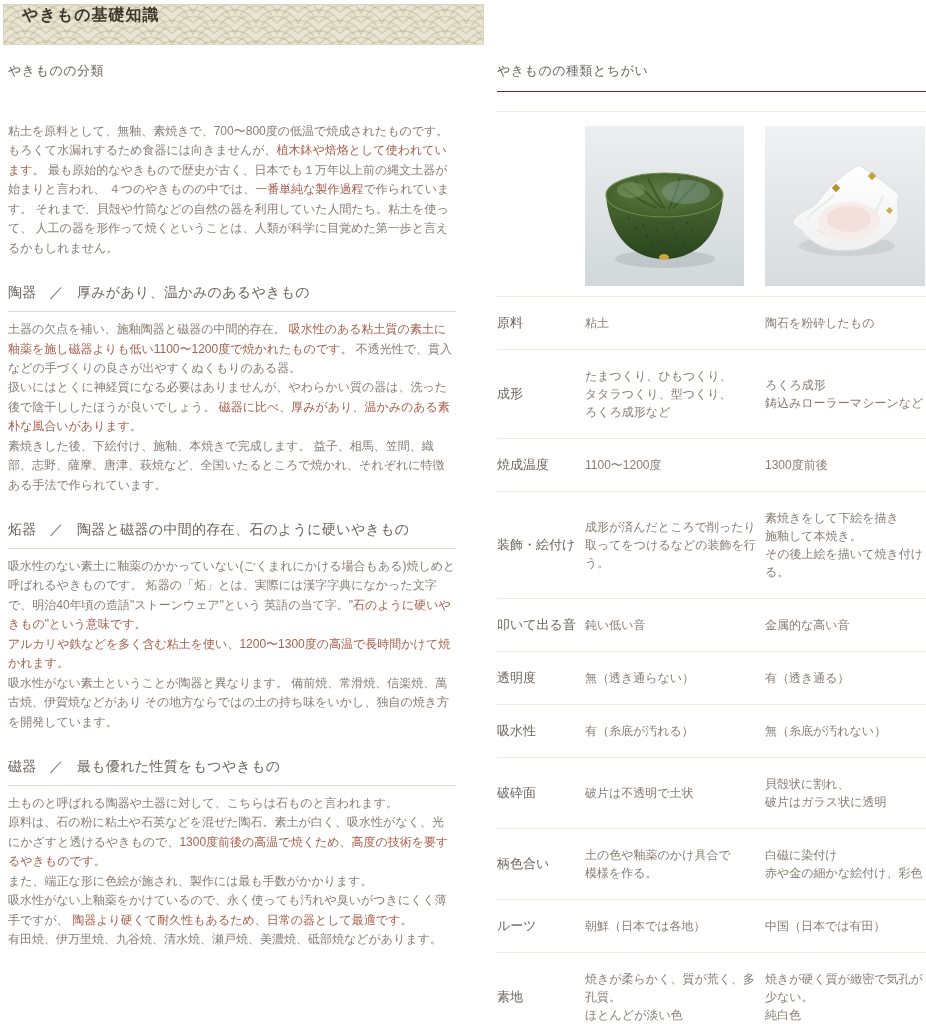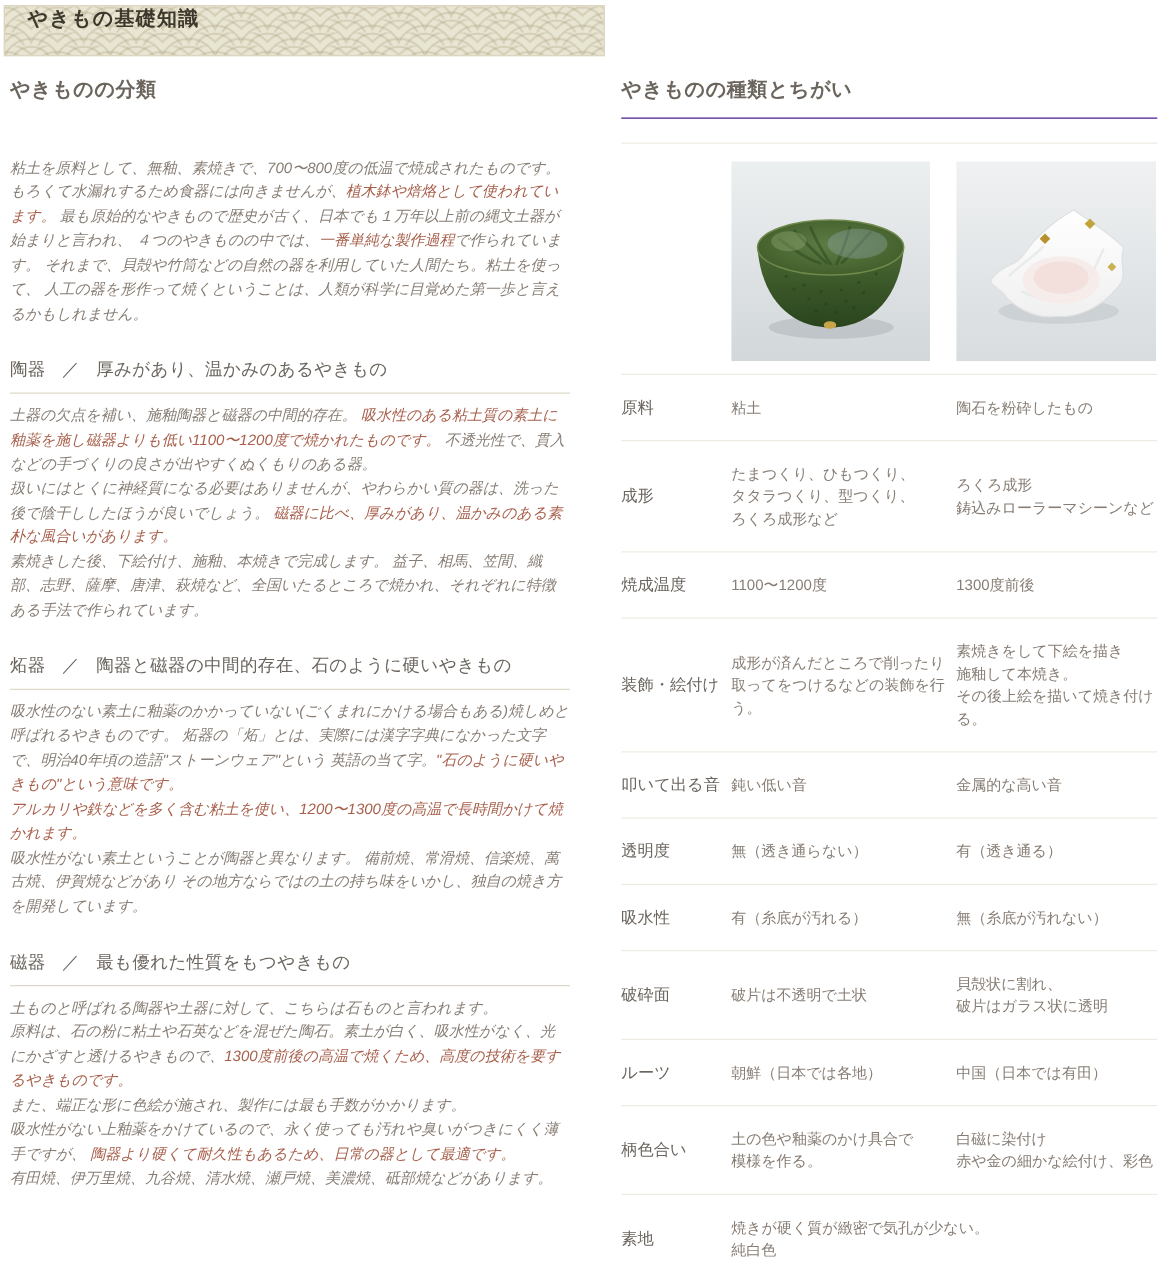--- a/index.html
+++ b/index.html
@@ -22,33 +22,33 @@
     background-position:0 0, 21px 10.5px;
   }
   .banner-title{
     margin:0;font-family:"Liberation Serif","DejaVu Serif",serif;
     font-size:16px;font-weight:bold;color:#3d382c;letter-spacing:1px;
   }
   
   .col-left{position:absolute;left:8px;top:62px;width:448px;}
   .col-right{position:absolute;left:497px;top:62px;width:429px;}
   .col-title{
-    margin:0;font-size:16px;font-weight:bold;color:#6b655e;letter-spacing:.5px;
+    margin:0;font-size:13px;font-weight:normal;color:#6b655e;letter-spacing:.5px;
   }
   .col-left .col-title{margin-bottom:34px;}
   .col-right .col-title{padding-bottom:11px;border-bottom:1px solid #4c1d95;}
   
   .section{margin-bottom:26px;}
   .sec-head{
     margin:0;font-size:14px;font-weight:normal;color:#6b655e;
     padding-bottom:9px;border-bottom:1px solid #ddd9cb;letter-spacing:.3px;
   }
   .sec-slash{margin:0 13px;color:#6b655e;}
   .sec-body{padding-top:8px;font-size:12px;line-height:1.62;color:#877d74;}
-  .sec-body p{margin:0;font-style:italic;}
+  .sec-body p{margin:0;}
   .hl{color:#a8604c;}
   
   .fig-row{
     margin-top:19px;border-top:1px solid #eeece1;
     padding:14px 0 10px 88px;display:flex;gap:21px;
   }
   .fig{width:159px;height:160px;flex-shrink:0;}
   .fig svg{display:block;}
   
   .cmp-row{
@@ -219,30 +219,31 @@
           <div class="c-label">吸水性</div>
           <div class="c-toki">有（糸底が汚れる）</div>
           <div class="c-jiki">無（糸底が汚れない）</div>
         </div>
         <div class="cmp-row">
           <div class="c-label">破砕面</div>
           <div class="c-toki">破片は不透明で土状</div>
           <div class="c-jiki">貝殻状に割れ、<br>破片はガラス状に透明</div>
         </div>
         <div class="cmp-row">
+          <div class="c-label">柄色合い</div>
+          <div class="c-toki">土の色や釉薬のかけ具合で<br>模様を作る。</div>
+          <div class="c-jiki">白磁に染付け<br>赤や金の細かな絵付け、彩色</div>
+        </div>
+        <div class="cmp-row">
           <div class="c-label">ルーツ</div>
           <div class="c-toki">朝鮮（日本では各地）</div>
           <div class="c-jiki">中国（日本では有田）</div>
         </div>
         <div class="cmp-row">
-          <div class="c-label">柄色合い</div>
-          <div class="c-toki">土の色や釉薬のかけ具合で<br>模様を作る。</div>
-          <div class="c-jiki">白磁に染付け<br>赤や金の細かな絵付け、彩色</div>
-        </div>
-        <div class="cmp-row">
           <div class="c-label">素地</div>
+          <div class="c-toki">焼きが柔らかく、質が荒く、多孔質。<br>ほとんどが淡い色</div>
           <div class="c-jiki">焼きが硬く質が緻密で気孔が少ない。<br>純白色</div>
         </div>
       </div>
 
   </div>
 
 </div>
 
 </body></html>

